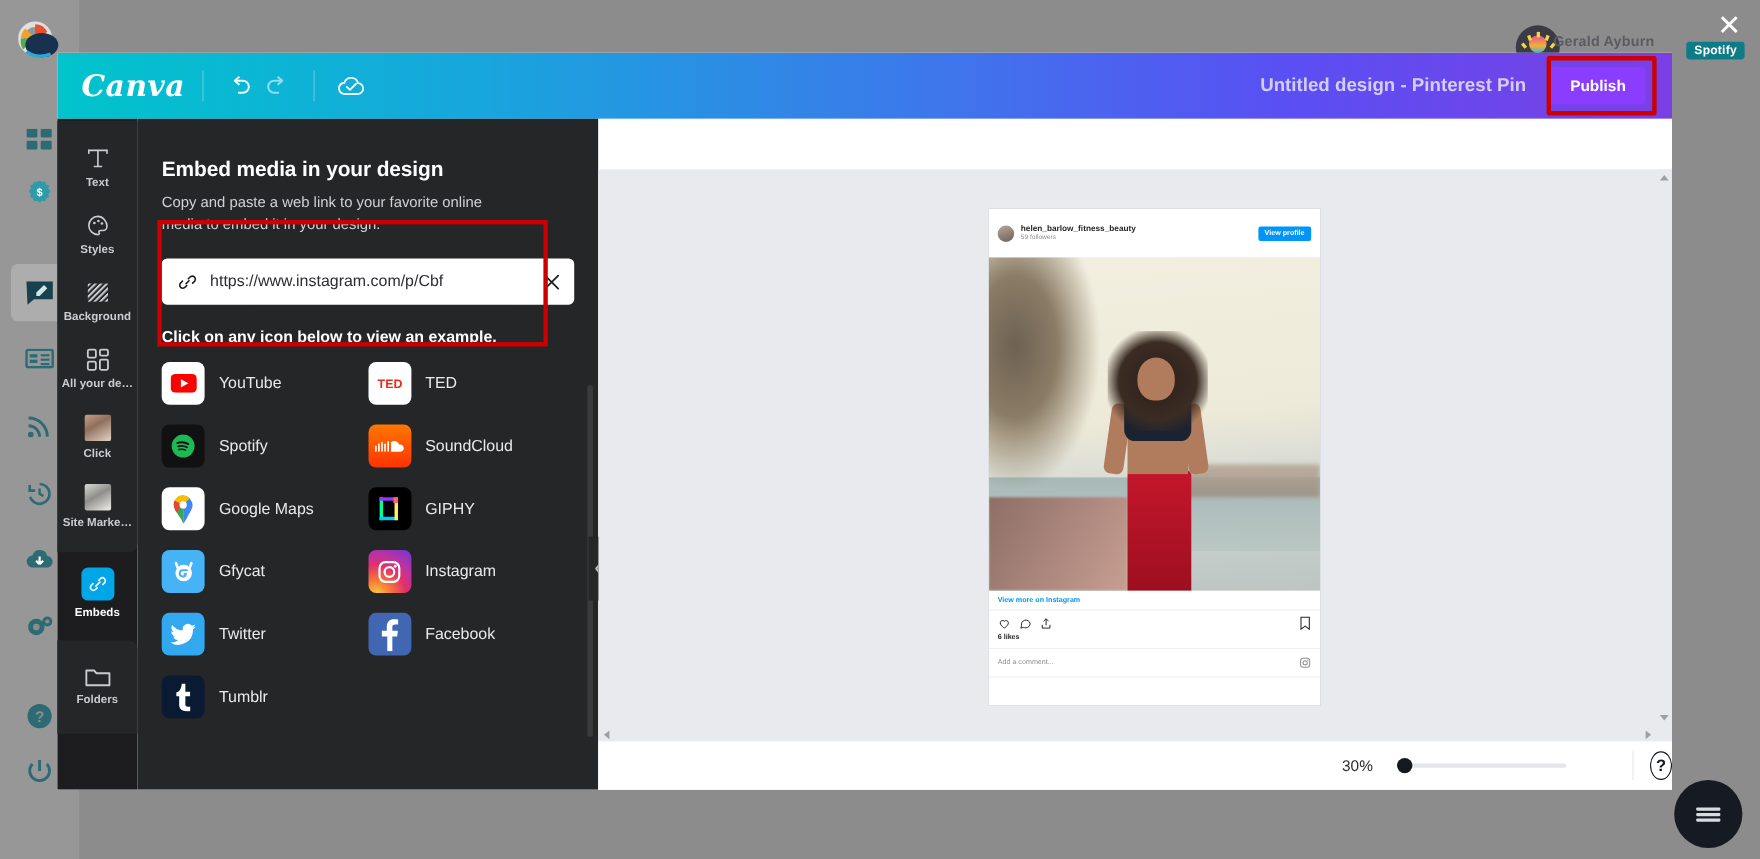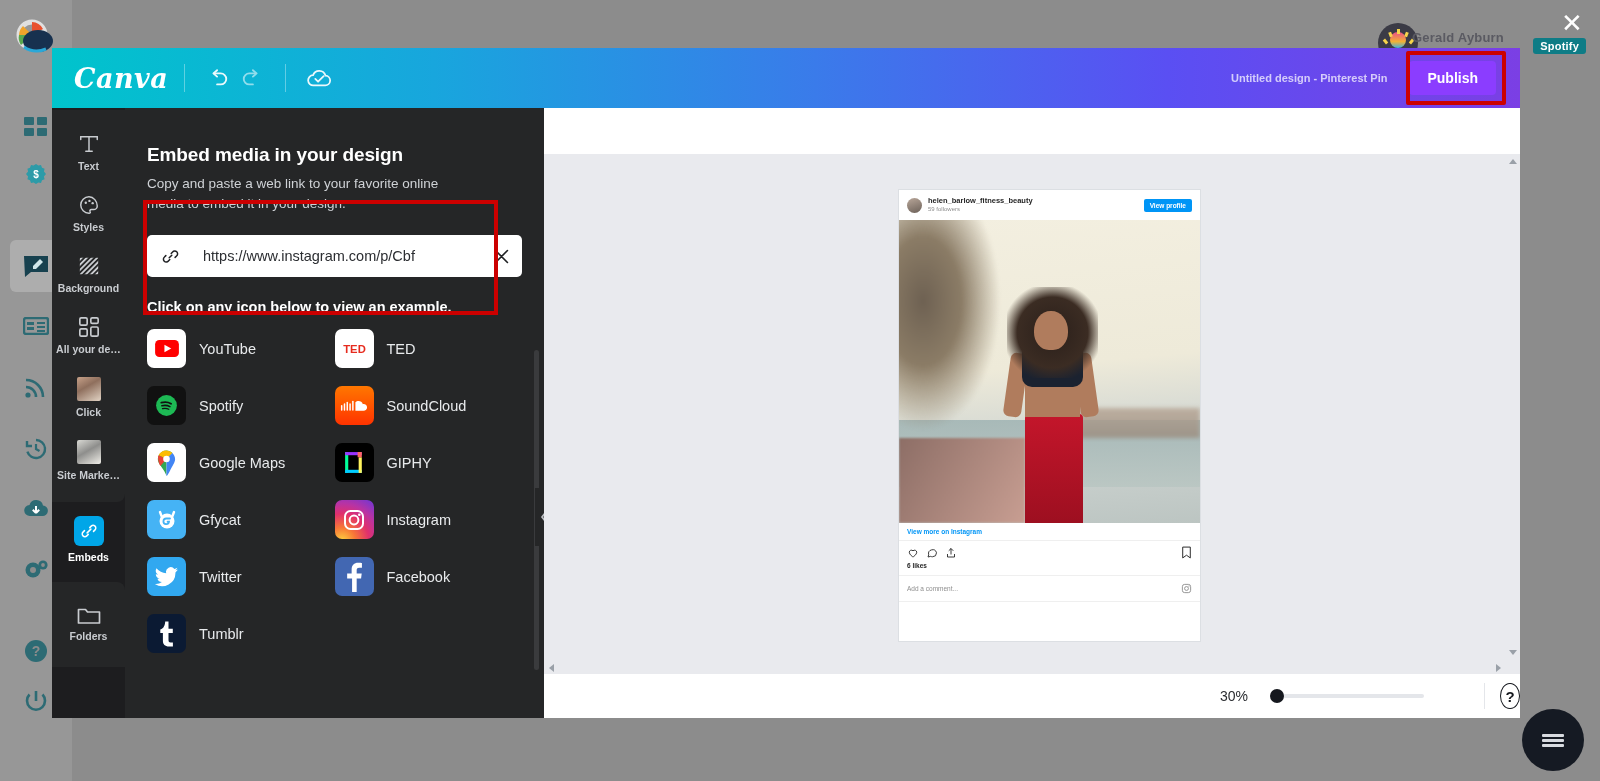--- a/index.html
+++ b/index.html
@@ -63,21 +63,21 @@
   .canva-logo {
     margin-left: 22px; color: #fff; font-family: "DejaVu Serif", serif;
     font-style: italic; font-weight: 700; font-size: 27px; letter-spacing: .5px;
   }
   .top-div { width: 1px; height: 28px; background: rgba(255,255,255,.35); margin: 0 16px; }
   .top-icon { width: 34px; height: 34px; display: flex; align-items: center; justify-content: center;
               color: #fff; opacity: .92; }
   .top-icon.dim { opacity: .55; }
   .top-spacer { flex: 1; }
   .design-title {
-    color: rgba(255,255,255,.72); font-size: 11px; font-weight: 700; margin-right: 22px;
+    color: rgba(255,255,255,.72); font-size: 17px; font-weight: 700; margin-right: 22px;
     white-space: nowrap;
   }
   .publish-btn {
     background: #8b3dff; color: #fff; border: none; font-weight: 700; font-size: 14px;
     padding: 9px 18px; border-radius: 4px; margin-right: 24px; cursor: pointer;
     font-family: "Liberation Sans", sans-serif;
   }
   .hl-publish {
     position: absolute; right: 14px; top: 3px; width: 100px; height: 54px;
     border: 4px solid #cc0000; border-radius: 2px; pointer-events: none;
@@ -117,21 +117,21 @@
   .panel-title { color: #fff; font-size: 19px; font-weight: 700; letter-spacing: -.1px; }
   .panel-sub { color: #cfd2d6; font-size: 13.5px; line-height: 1.45; margin-top: 8px; max-width: 300px; }
 
   .url-row {
     margin-top: 22px; background: #fff; border-radius: 5px; height: 42px;
     display: flex; align-items: center; padding: 0 12px 0 13px;
   }
   .url-link-icon { color: #1f2023; flex: 0 0 auto; display: flex; align-items: center; }
   .url-input {
     flex: 1; border: none; outline: none; font-size: 14.5px; color: #2b2d31;
-    margin-left: 22px; font-family: "Liberation Sans", sans-serif; background: transparent;
+    margin-left: 10px; font-family: "Liberation Sans", sans-serif; background: transparent;
   }
   .url-clear { color: #1f2023; cursor: pointer; display: flex; align-items: center; padding-left: 6px; }
   .add-btn {
     margin-top: 16px; width: 100%; height: 43px; border: none; border-radius: 5px;
     background: #8b3dff; color: #fff; font-size: 15px; font-weight: 700; cursor: pointer;
     font-family: "Liberation Sans", sans-serif;
   }
   .hl-url {
     position: absolute; left: 18px; top: 92px; width: 355px; height: 115px;
     border: 4px solid #cc0000; pointer-events: none;
@@ -176,21 +176,21 @@
   }
   .hscroll .arrow { position:absolute; top:4px; width:0; height:0; }
   .hscroll .left { left: 5px; border-top:4px solid transparent;border-bottom:4px solid transparent;border-right:5px solid #9aa0a8; }
   .hscroll .right { right: 5px; border-top:4px solid transparent;border-bottom:4px solid transparent;border-left:5px solid #9aa0a8; }
 
   
   .ig-card {
     position: absolute; left: 354px; top: 35px; width: 303px; height: 453px;
     background: #fff; border: 1px solid #dcdfe3;
   }
-  .ig-head { height: 30px; display: flex; align-items: center; padding: 0 8px; gap: 6px; }
+  .ig-head { height: 44px; display: flex; align-items: center; padding: 0 8px; gap: 6px; }
   .ig-avatar { width: 15px; height: 15px; border-radius: 50%; overflow:hidden;
       background: linear-gradient(160deg,#b9a79a,#6b6058); flex:0 0 15px; }
   .ig-names { flex: 1; line-height: 1.1; }
   .ig-user { font-size: 7.5px; color: #262626; font-weight: 600; }
   .ig-followers { font-size: 6px; color: #8e8e8e; margin-top: 1px; }
   .ig-viewprofile {
     background: #0095f6; color: #fff; font-size: 6.5px; font-weight: 700;
     padding: 3px 6px; border-radius: 2px; cursor: pointer;
   }
   .ig-photo { position: relative; height: 303px; overflow: hidden; background: #eee9dc; }

